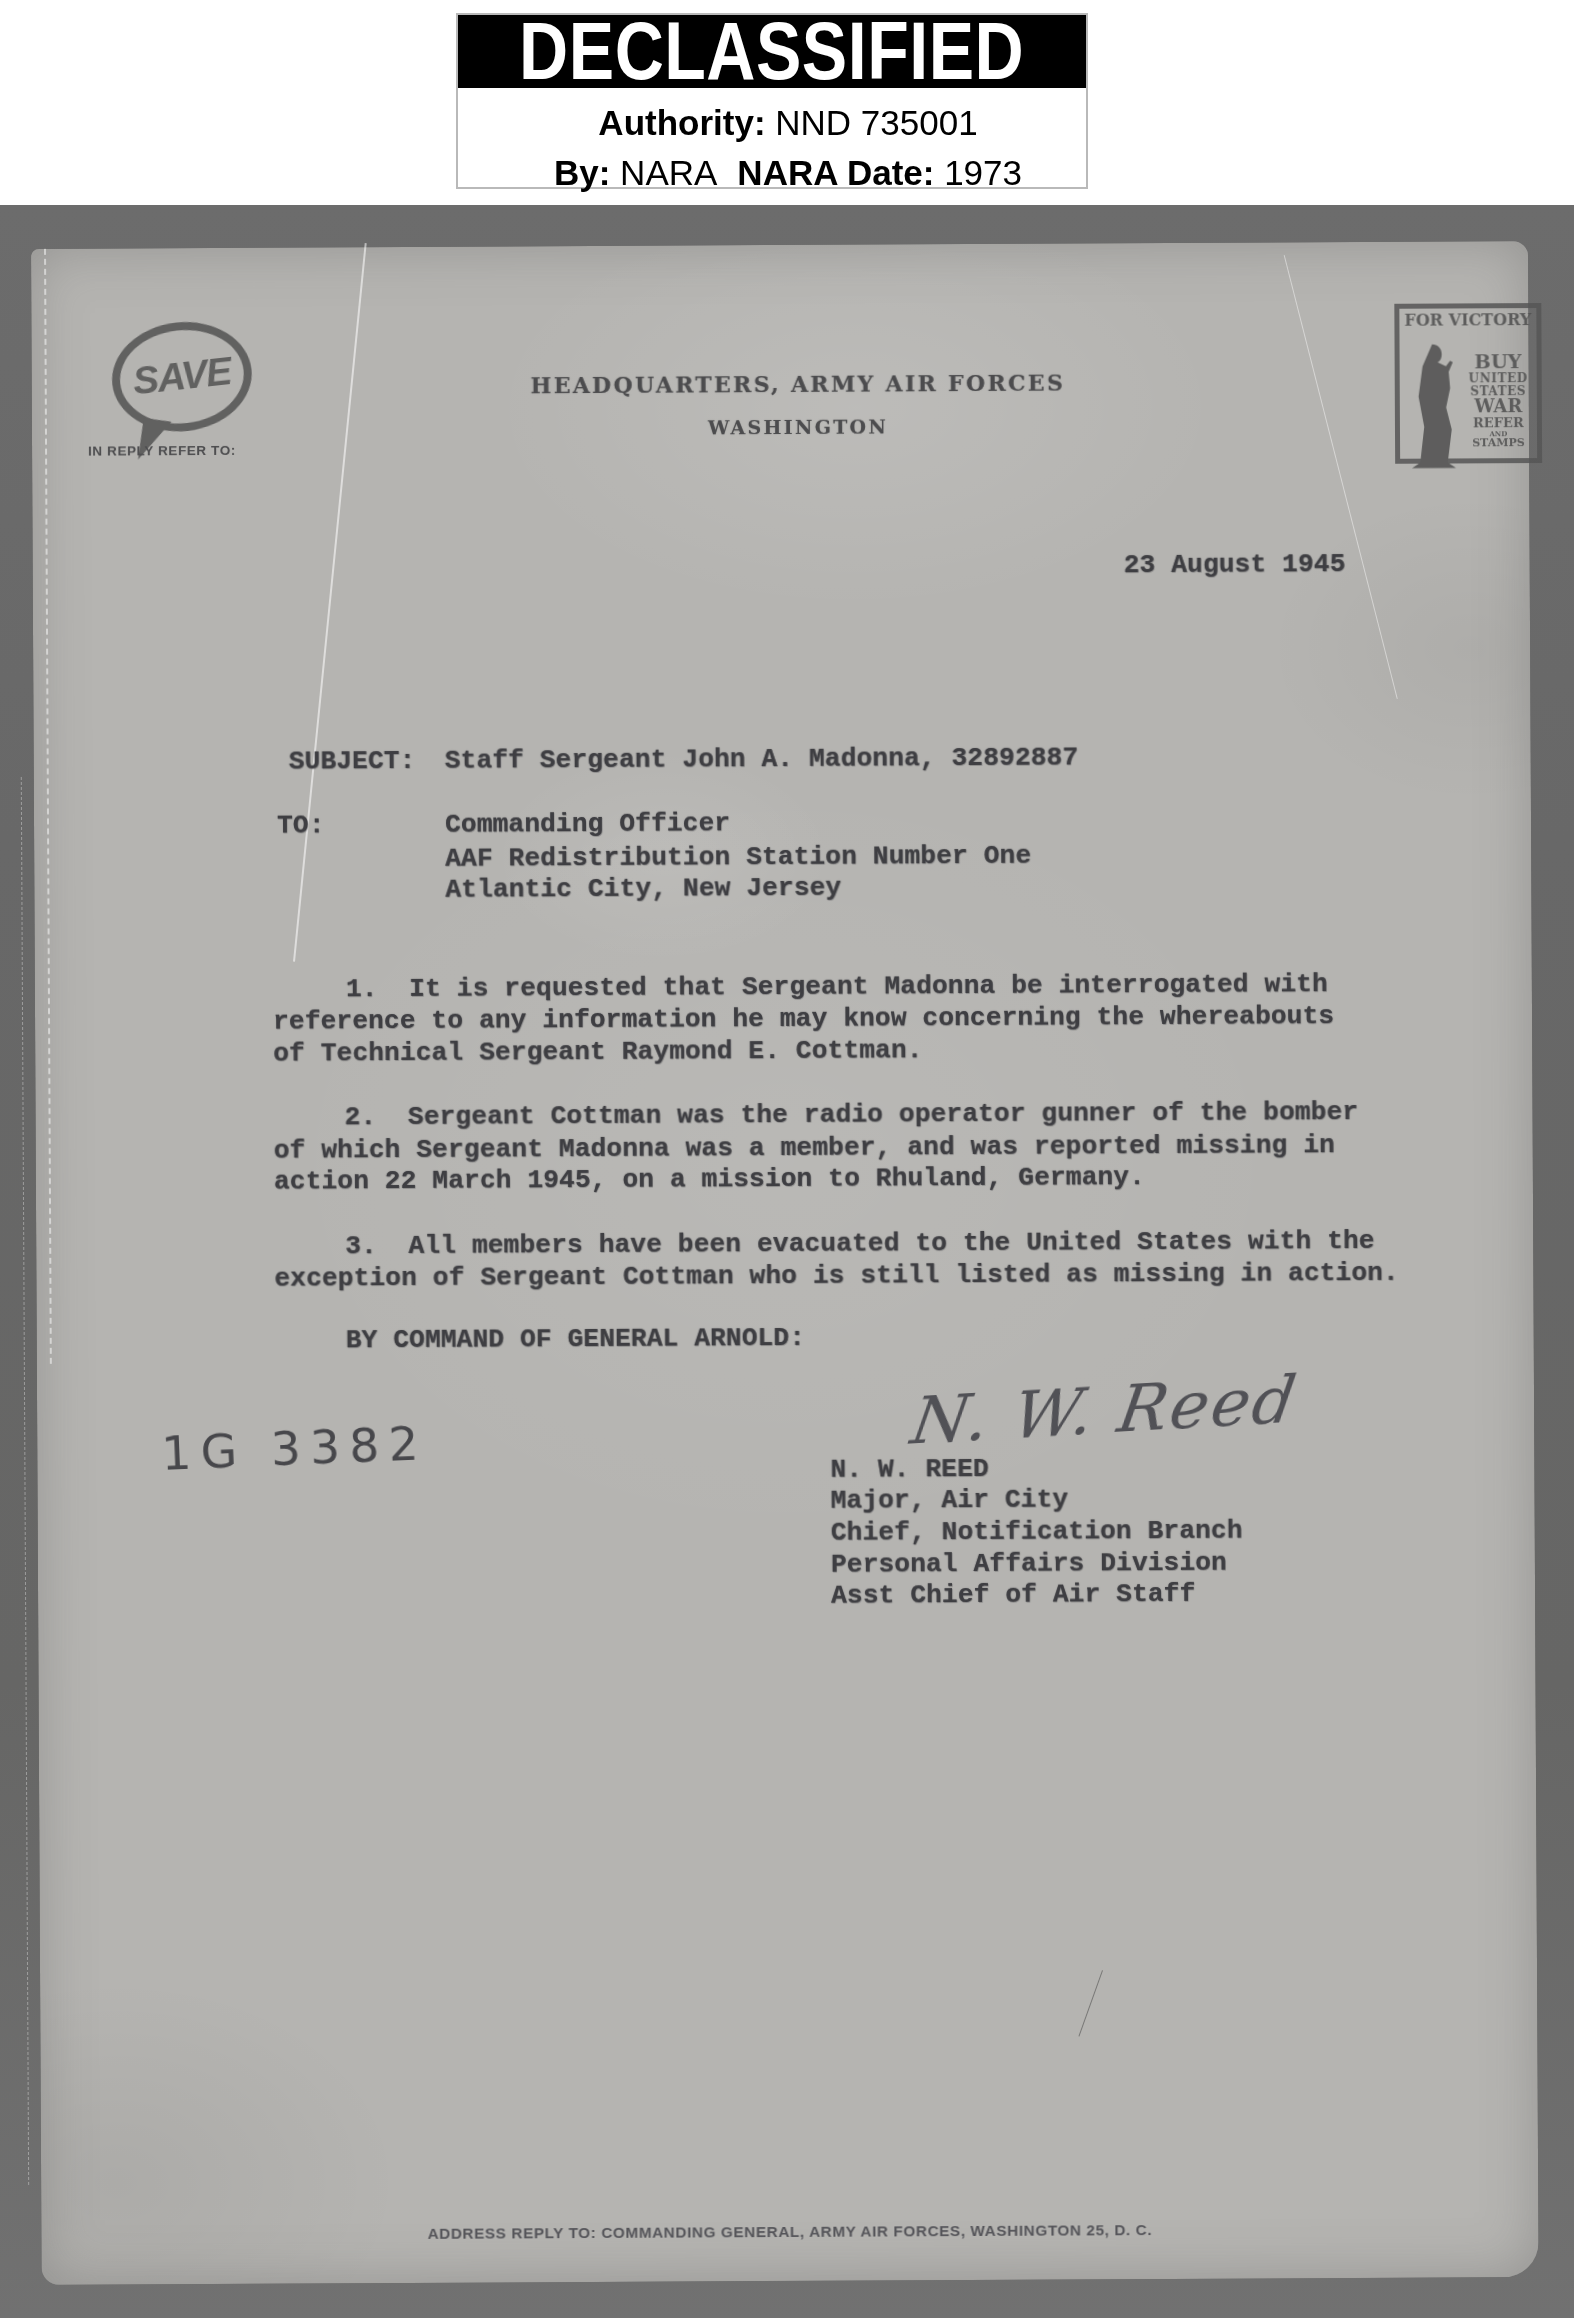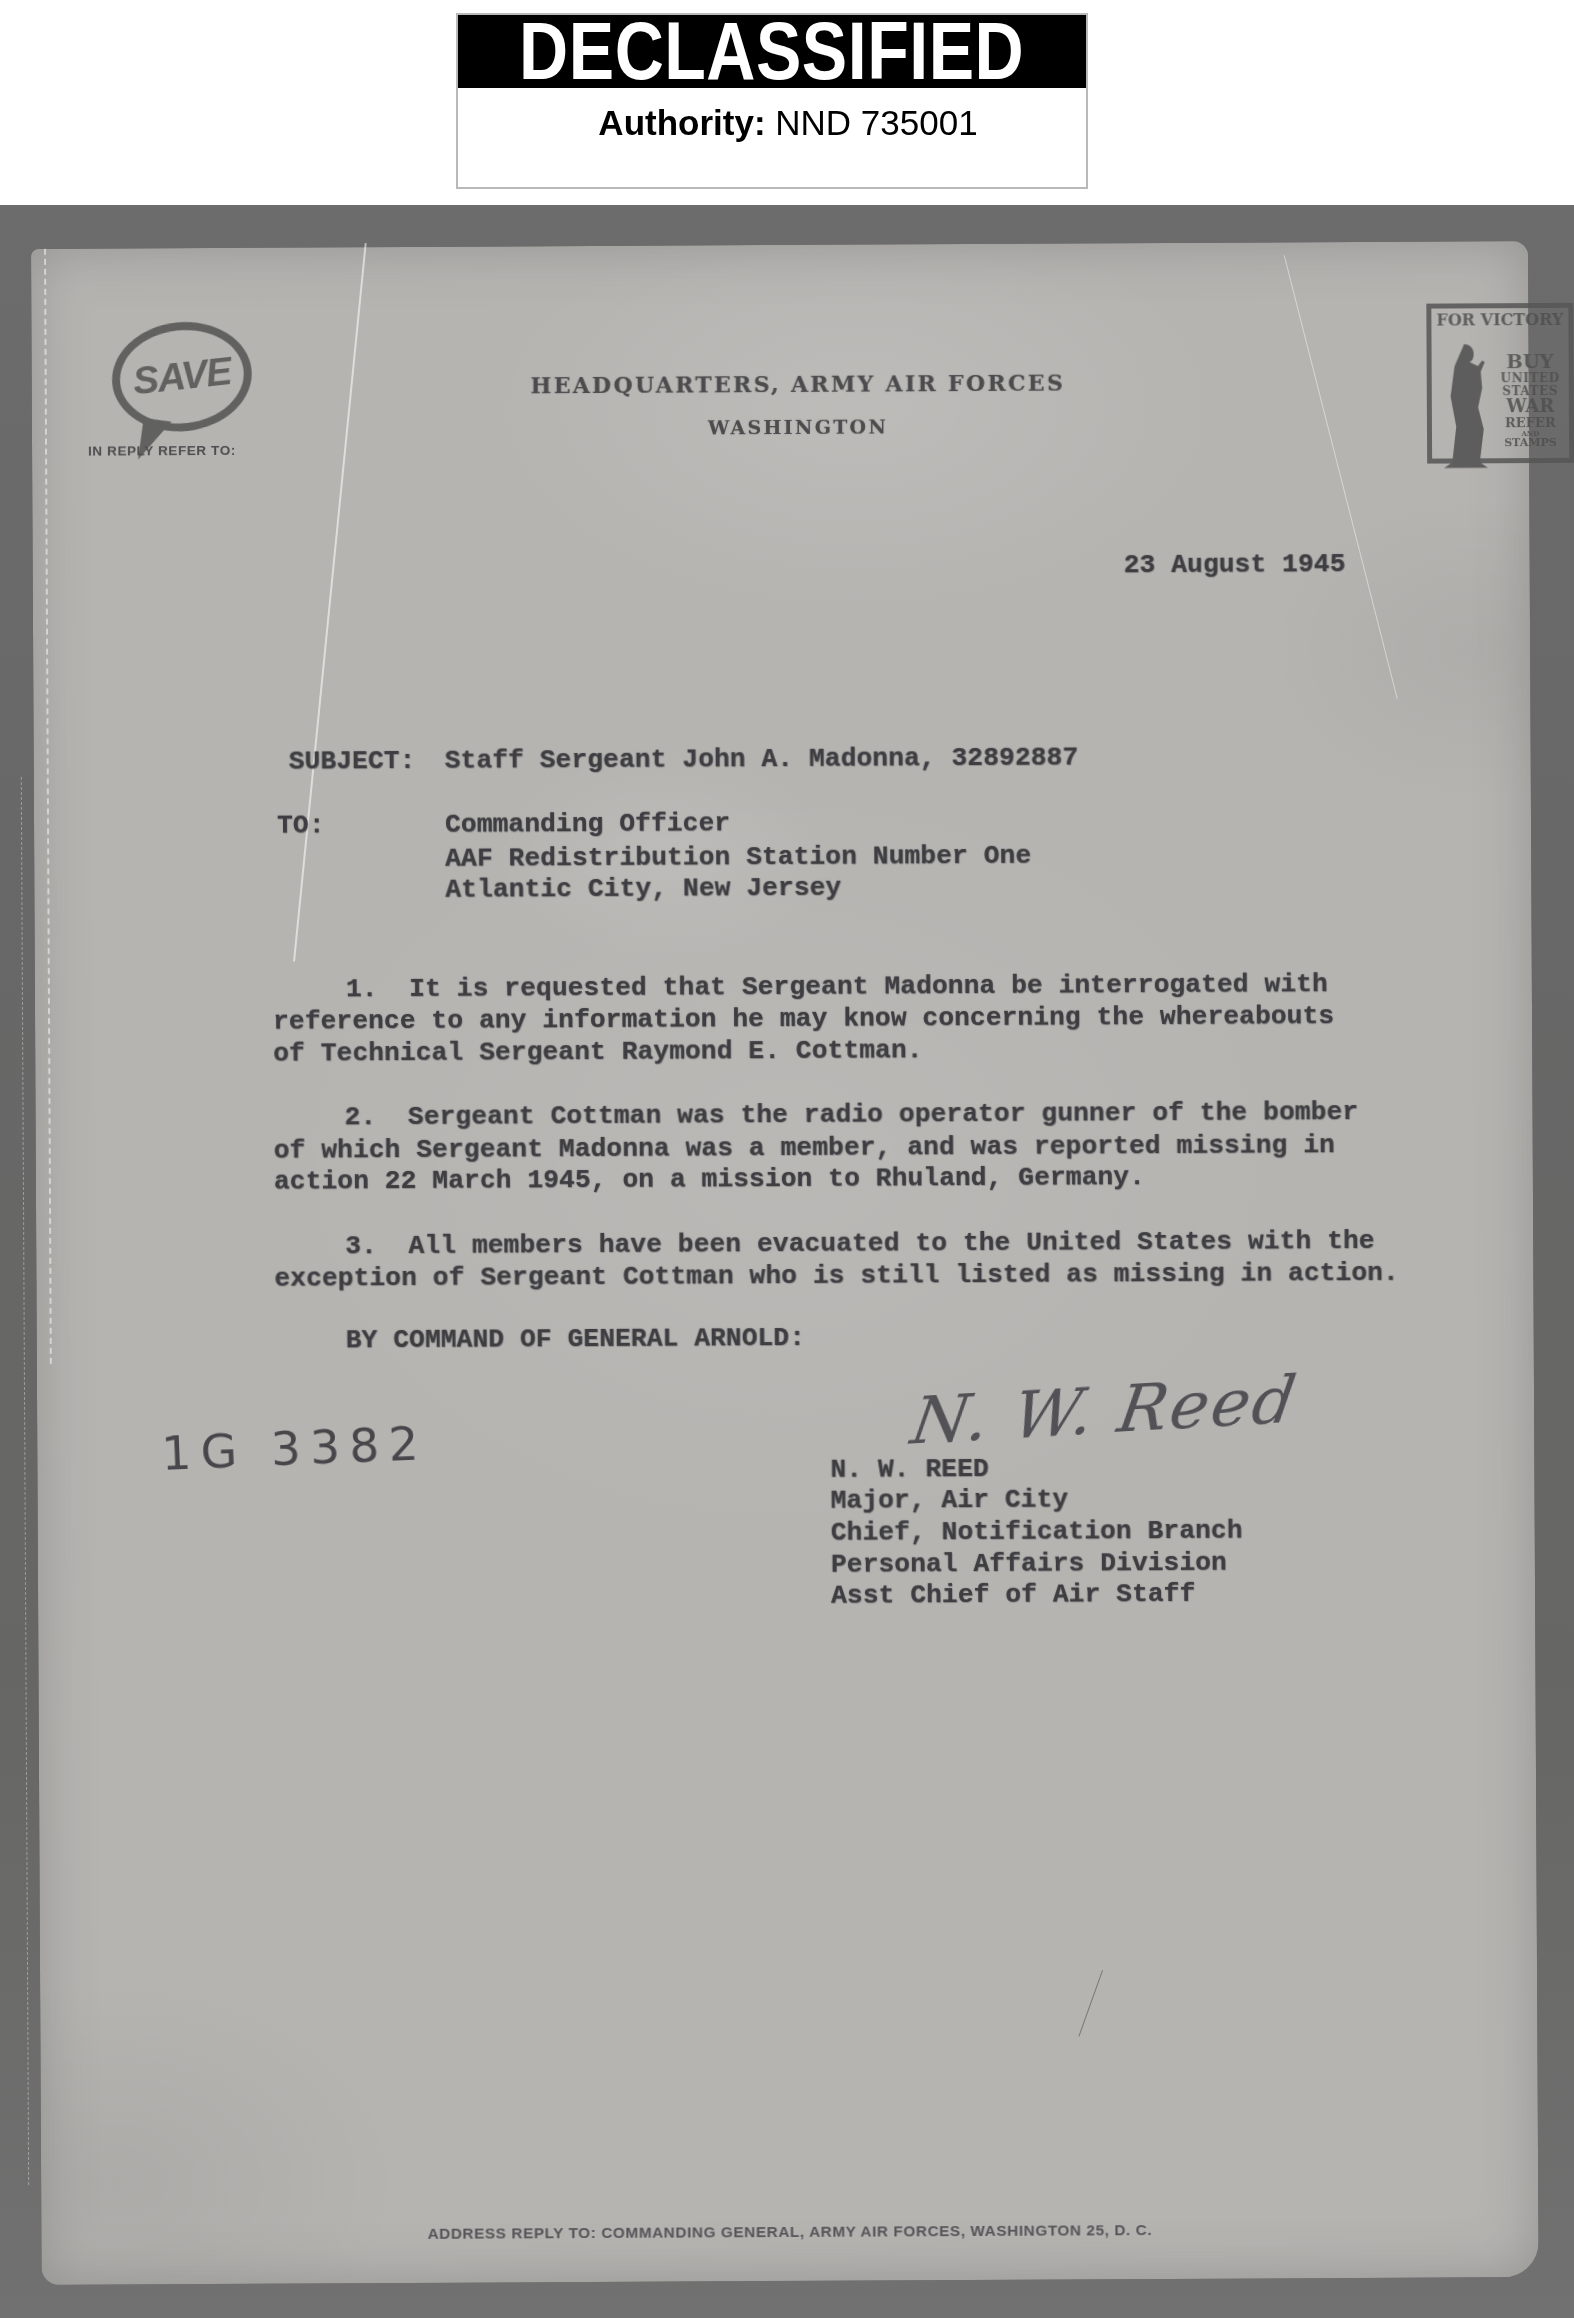--- a/index.html
+++ b/index.html
@@ -52,21 +52,21 @@
   .save-stamp{position:absolute;left:76px;top:69px;width:153px;height:153px;
               transform:rotate(-6deg);opacity:.82;filter:blur(0.6px);}
   .save-bubble{position:absolute;left:5.9px;top:4.7px;width:124px;height:93px;border-radius:50%;
                border:8.2px solid #4f4f4f;display:flex;align-items:center;justify-content:center;}
   .save-text{font-weight:800;font-style:italic;font-size:39px;letter-spacing:-1.2px;color:#4f4f4f;}
   .save-tail{position:absolute;left:28px;top:99px;width:0;height:0;
              border-top:42px solid #4f4f4f;border-right:28px solid transparent;
              transform:rotate(14deg);}
 
   
-  .victory{position:absolute;left:1395px;top:62px;width:147px;height:160px;box-sizing:border-box;
+  .victory{position:absolute;left:1363px;top:62px;width:147px;height:160px;box-sizing:border-box;
            border:5.3px solid #565656;padding:2.3px 3.5px;opacity:.85;filter:blur(0.5px);
            font-family:"DejaVu Serif", serif;color:#4f4f4f;display:flex;flex-direction:column;}
   .v-head{text-align:center;font-weight:800;font-size:16px;letter-spacing:0px;white-space:nowrap;}
   .v-main{flex:1;display:flex;align-items:stretch;}
   .v-statue{width:46%;display:flex;align-items:flex-end;}
   .v-col{width:54%;display:flex;flex-direction:column;align-items:center;justify-content:center;
          line-height:1.05;font-weight:800;}
   .v-buy{font-size:19.4px;}
   .v-tiny{font-size:12px;letter-spacing:0.6px;text-align:right;}
   .v-war{font-size:18px;}
@@ -101,20 +101,21 @@
 </head>
 <body>
 
 <div id="page">
 
   <div class="banner-box">
     <div class="banner-bar">
       <span class="banner-title">DECLASSIFIED</span>
     </div>
     <div class="banner-line banner-auth"><span class="b">Authority:</span><span> </span><span>NND 735001</span></div>
+    <div class="banner-line banner-by"><span class="b">By:</span><span> </span><span>NARA</span><span class="sp"></span><span class="b">NARA Date:</span><span> </span><span>1973</span></div>
   </div>
 
   <div class="scan">
     <div class="paper">
 
       <div class="scratch s1"></div>
       <div class="scratch s2"></div>
       <div class="scratch s3"></div>
       <div class="film-dots"></div>
       <div class="film-dots2"></div>

